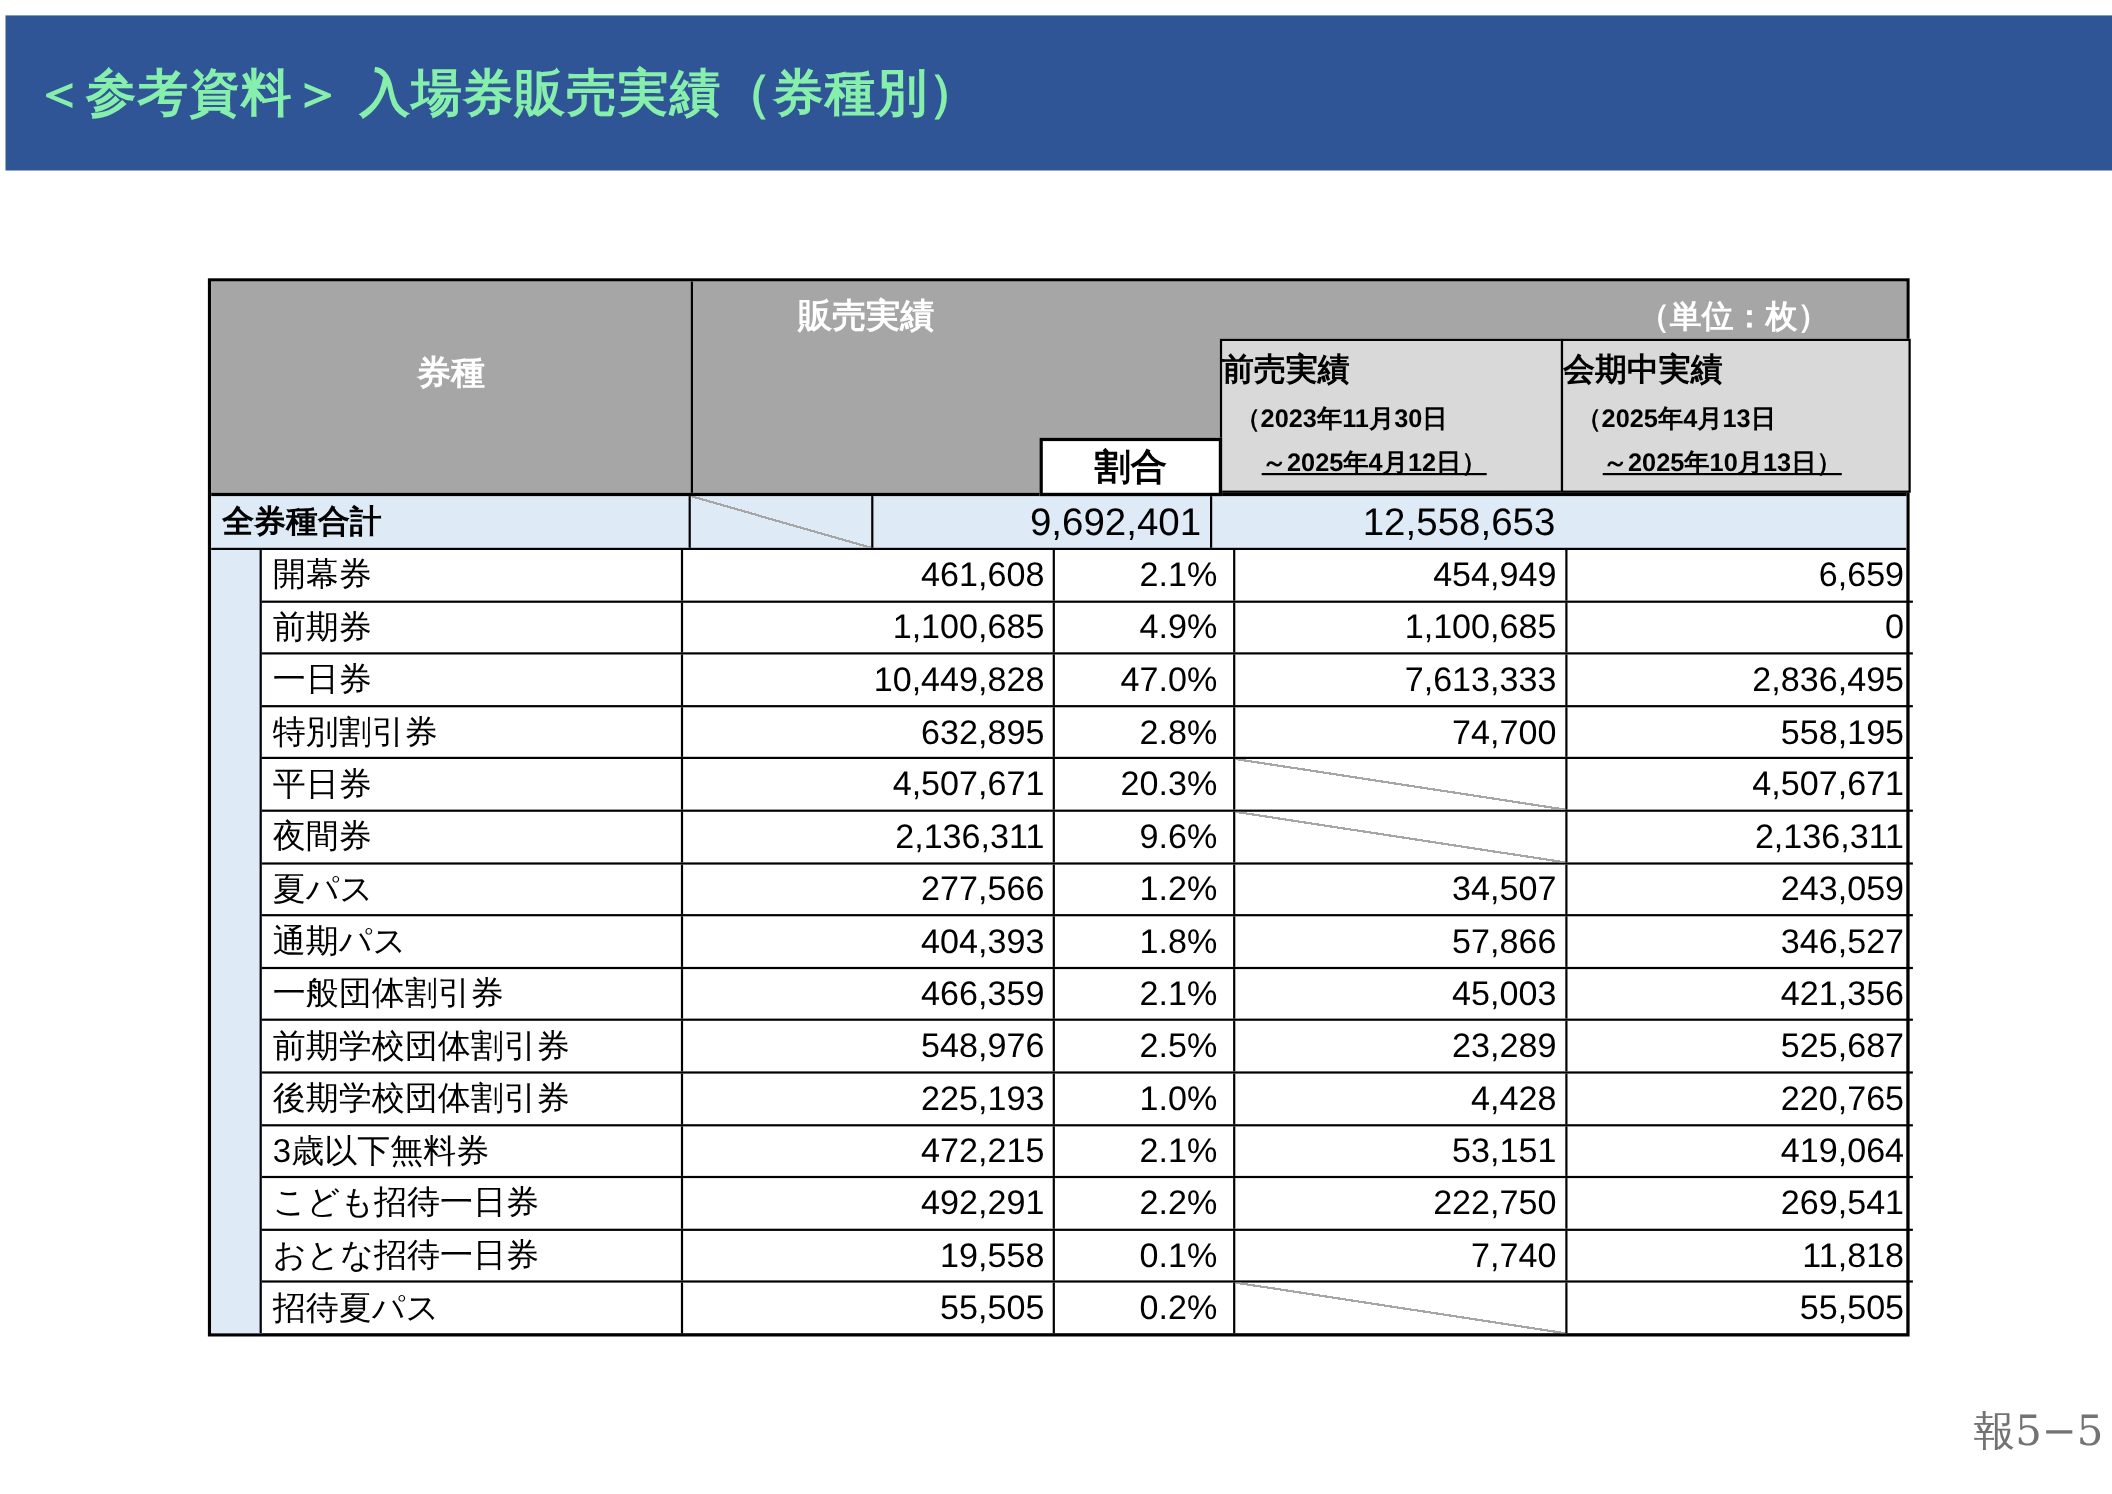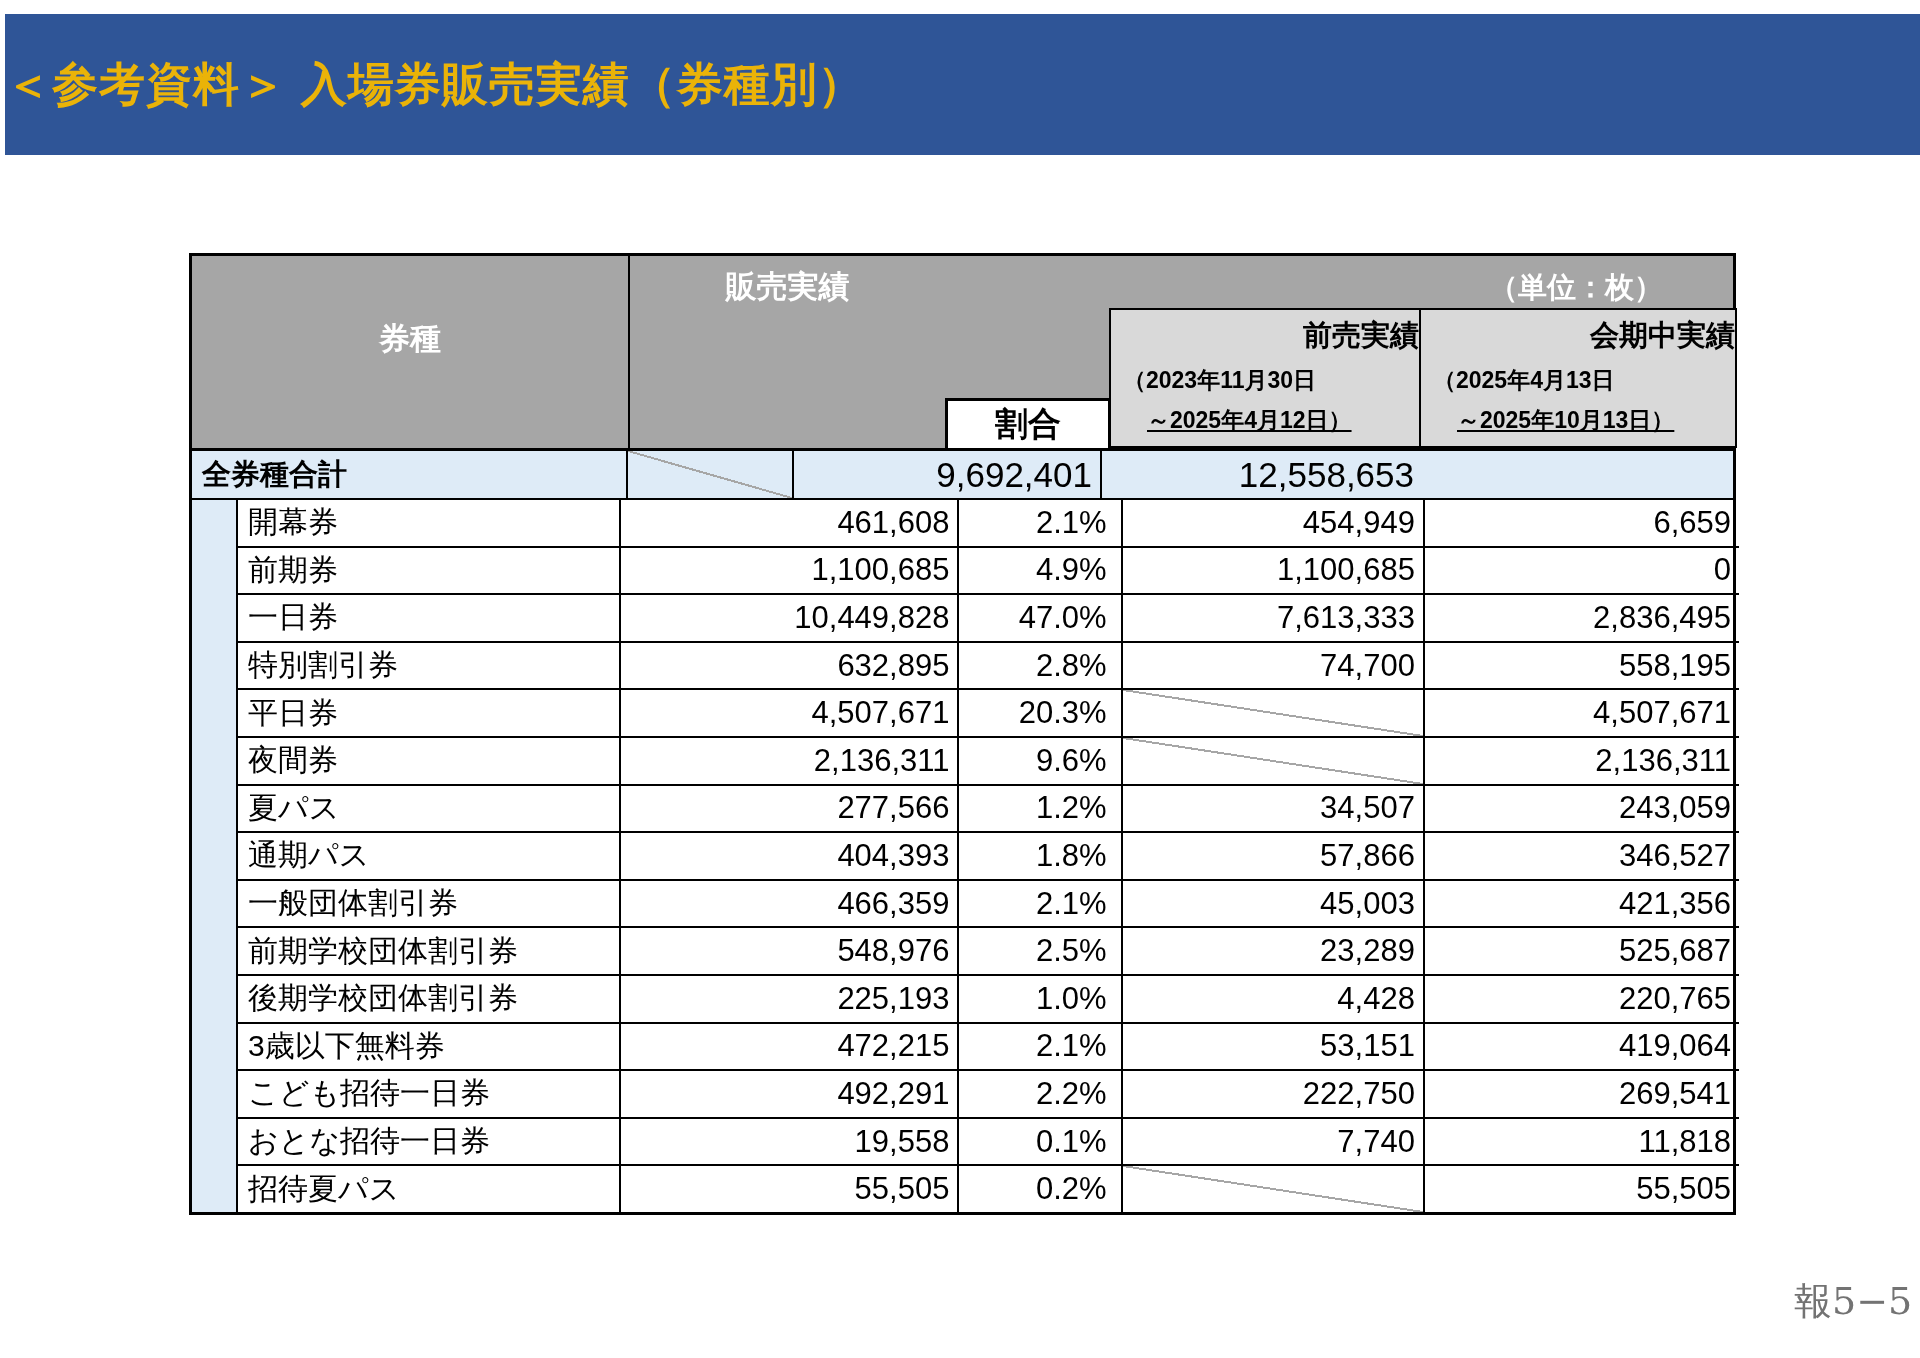--- a/index.html
+++ b/index.html
@@ -2,40 +2,40 @@
 <html><head>
 <meta charset="utf-8">
 <style>
   html,body { margin:0; padding:0; background:#fff; }
   * { box-sizing:border-box; font-family:"Liberation Sans","DejaVu Sans",sans-serif; }
 
   .slide { position:relative; width:1920px; height:1358px; background:#ffffff; overflow:hidden; }
 
   
   .titlebar { position:absolute; left:5px; top:14px; right:0; height:141px;
-              background:#2F5597; color:#eab308; display:flex; align-items:center; }
+              background:#2F5597; color:#86efac; display:flex; align-items:center; padding-left:26px; }
   .titlebar .t { font-size:46px; font-weight:bold; letter-spacing:1px; }
 
   
   .tbl { position:absolute; left:189px; top:253px; width:1547px; height:962px;
          border:3px solid #000; background:#fff; color:#000; }
 
   
   .hgray { position:absolute; left:0; top:0; width:100%; height:192px; background:#A6A6A6; }
   .vline1 { position:absolute; left:436px; top:0; width:2px; height:192px; background:#000; }
   .kenshu { position:absolute; left:0; top:0; width:436px; height:192px; color:#fff; font-weight:bold;
             font-size:31px; display:flex; align-items:center; justify-content:center; padding-bottom:26px; }
   .saleslabel { position:absolute; left:438px; top:10px; width:315px; text-align:center;
                 color:#fff; font-weight:bold; font-size:31px; }
   .unitnote { position:absolute; right:70px; top:12px; color:#fff; font-weight:bold; font-size:29px; }
 
   .sub { position:absolute; top:52px; height:140px; background:#D9D9D9; border:2px solid #000; color:#000; }
   .sub.presale { left:917px; width:312px; }
   .sub.during  { left:1227px; width:318px; }
-  .sub .st  { text-align:right; font-weight:bold; font-size:29px; margin-top:6px; }
+  .sub .st  { text-align:left; font-weight:bold; font-size:29px; margin-top:6px; }
   .sub .sd1 { font-weight:bold; font-size:23px; margin-top:9px; padding-left:12px; }
   .sub .sd2 { font-weight:bold; font-size:23px; margin-top:9px; padding-left:36px;text-decoration:underline; }
 
   .ratiocell { position:absolute; left:753px; top:142px; width:166px; height:53px; background:#fff;
                border:3px solid #000; display:flex; align-items:center; justify-content:center;
                font-weight:bold; font-size:33px; z-index:3; }
 
   .thick { position:absolute; left:0; top:192px; width:100%; height:3px; background:#000; z-index:2; }
 
   

